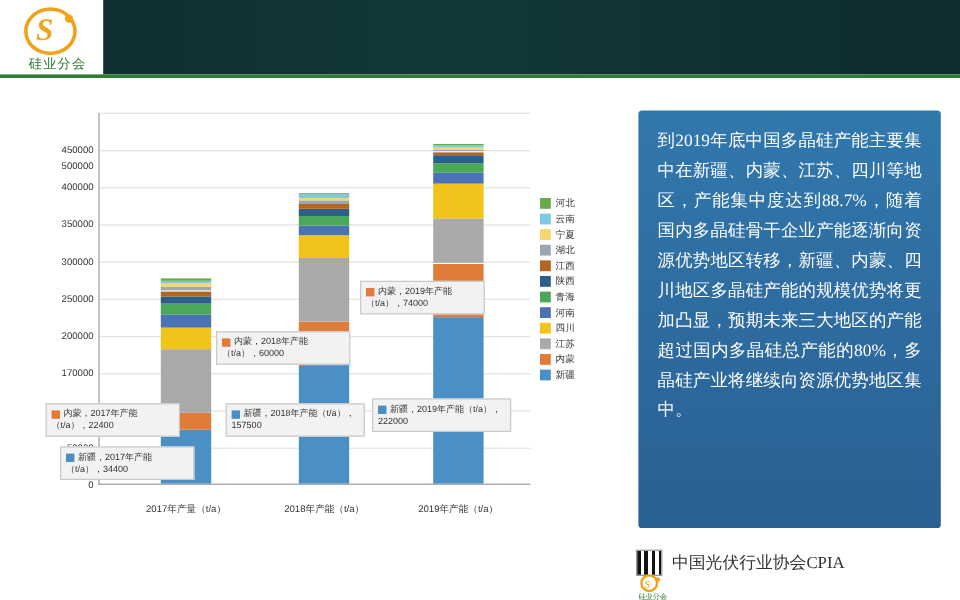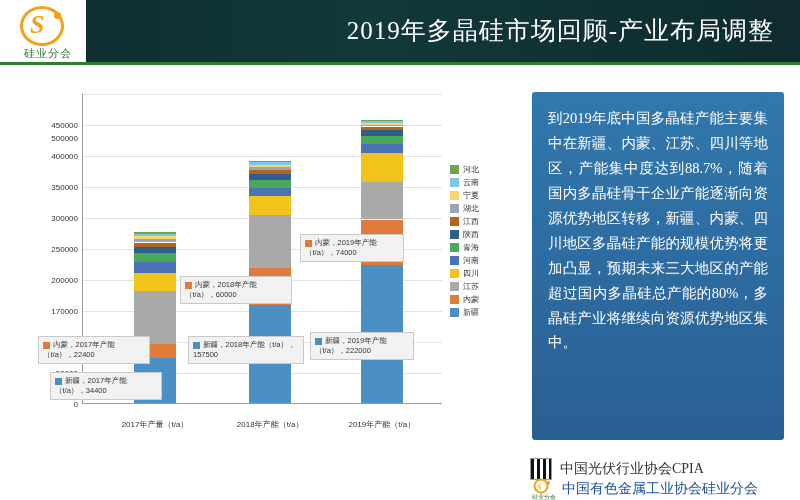--- a/index.html
+++ b/index.html
@@ -130,23 +130,20 @@
 </head>
 <body>
 
 <div class="header">
   <div class="header-band"></div>
   <div class="logo">
     <div class="logo-circle"></div>
     <div class="logo-s">S</div>
     <div class="logo-dot"></div>
     <div class="logo-text">硅业分会</div>
-  </div>
-  <div class="title-wrap">
-    <div class="title-text">2019年多晶硅市场回顾-产业布局调整</div>
   </div>
   <div class="title-rule"></div>
 </div>
 
 <div class="chart-panel">
   <div class="plot" id="plot">
       <div class="ytick" style="top: 310px;">0</div>
       <div class="gridline" style="top: 279px;"></div>
       <div class="ytick" style="top: 279px;">50000</div>
       <div class="gridline" style="top: 248px;"></div>
@@ -261,30 +258,29 @@
       <div class="lg-row">
         <span class="lg-sw" style="background: rgb(74, 144, 196);"></span>
         <span class="lg-tx">新疆</span>
       </div>
     </div>
   <div id="callouts">
       <div class="callout" style="left: 30px; top: 288px; width: 112px;"><span class="mk" style="background: rgb(74, 144, 196);"></span><span>新疆，2017年产能（t/a），34400</span></div>
       <div class="callout" style="left: 18px; top: 252px; width: 112px;"><span class="mk" style="background: rgb(224, 123, 57);"></span><span>内蒙，2017年产能（t/a），22400</span></div>
       <div class="callout" style="left: 168px; top: 252px; width: 116px;"><span class="mk" style="background: rgb(74, 144, 196);"></span><span>新疆，2018年产能（t/a），157500</span></div>
       <div class="callout" style="left: 160px; top: 192px; width: 112px;"><span class="mk" style="background: rgb(224, 123, 57);"></span><span>内蒙，2018年产能（t/a），60000</span></div>
-      <div class="callout" style="left: 290px; top: 248px; width: 104px;"><span class="mk" style="background: rgb(74, 144, 196);"></span><span>新疆，2019年产能（t/a），222000</span></div>
+      <div class="callout" style="left: 290px; top: 248px; width: 116px;"><span class="mk" style="background: rgb(74, 144, 196);"></span><span>新疆，2019年产能（t/a），222000</span></div>
       <div class="callout" style="left: 280px; top: 150px; width: 104px;"><span class="mk" style="background: rgb(224, 123, 57);"></span><span>内蒙，2019年产能（t/a），74000</span></div>
     </div>
 </div>
 
 <div class="textbox">到2019年底中国多晶硅产能主要集中在新疆、内蒙、江苏、四川等地区，产能集中度达到88.7%，随着国内多晶硅骨干企业产能逐渐向资源优势地区转移，新疆、内蒙、四川地区多晶硅产能的规模优势将更加凸显，预期未来三大地区的产能超过国内多晶硅总产能的80%，多晶硅产业将继续向资源优势地区集中。</div>
 
 <div class="footer">
   <div class="qr"></div>
   <div class="cpia">中国光伏行业协会CPIA</div>
   <svg class="assoc-logo" viewBox="0 0 26 22">
     <circle cx="9" cy="8" r="6.5" fill="none" stroke="#f0a31a" stroke-width="2"></circle>
     <text x="5" y="12" font-size="9" fill="#f0a31a" font-family="serif" font-style="italic">S</text>
     <circle cx="16" cy="5" r="2" fill="#f0a31a"></circle>
     <text x="0" y="21" font-size="6" fill="#2e7d32" font-family="serif">硅业分会</text>
   </svg>
-  <div class="assoc-txt">中国有色金属工业协会硅业分会</div>
 </div>
 
 </body></html>

